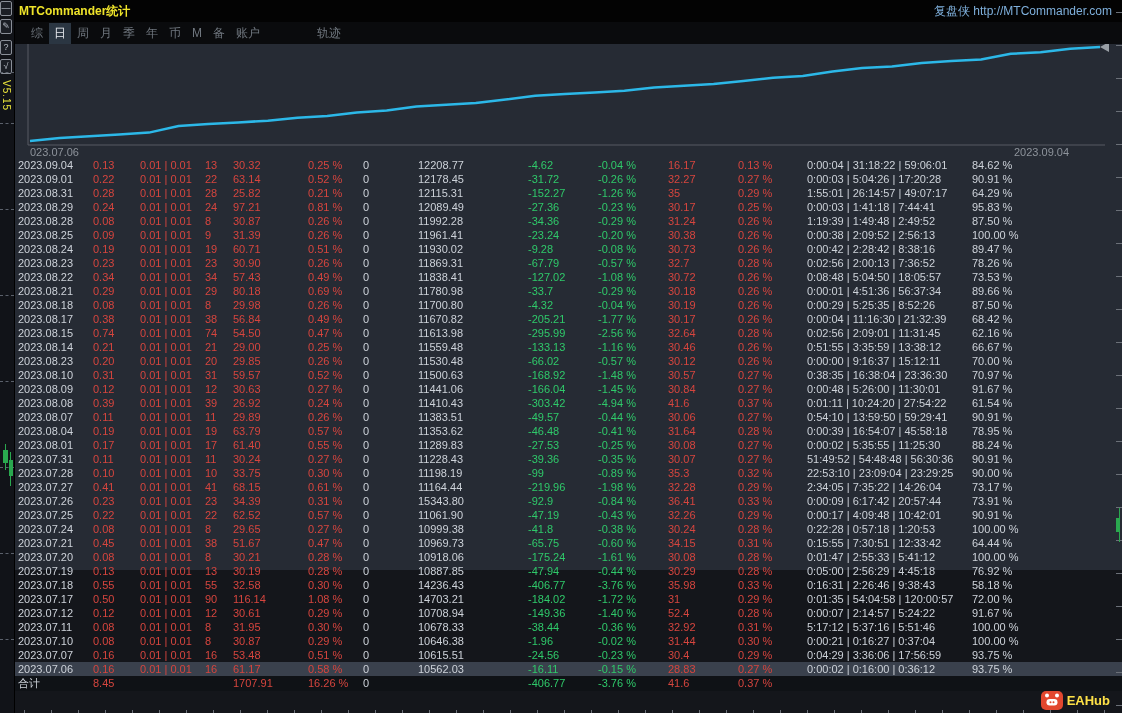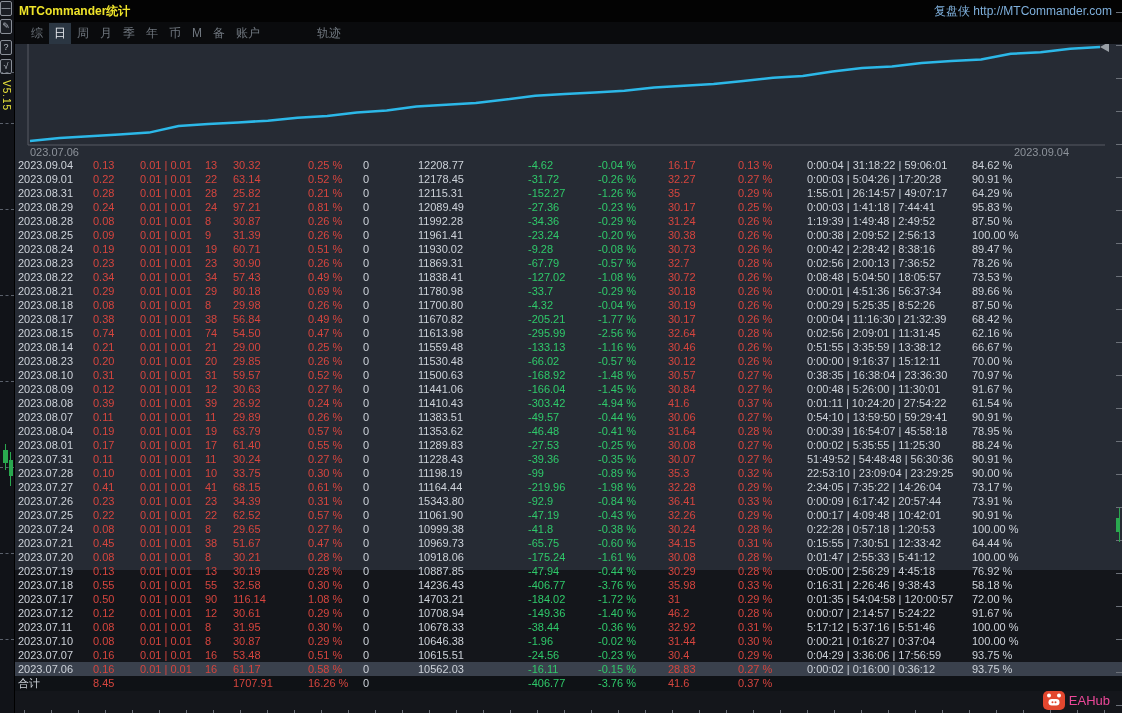--- a/index.html
+++ b/index.html
@@ -41,21 +41,21 @@
   .c-red{color:#d6453e;}
   .c-grn{color:#2fc96a;}
   .c-lt{color:#cdd2d9;}
 
   .bticks{position:absolute;left:14px;bottom:0;width:1108px;height:3px;}
   .btick{position:absolute;bottom:0;width:1px;height:3px;background:#6b7078;}
   .rticks{position:absolute;right:0;top:0;width:7px;height:713px;z-index:6;}
   .rtick{position:absolute;right:0;width:6px;height:1px;background:#6b7078;}
 
   .watermark{position:absolute;right:12px;bottom:3px;display:flex;align-items:center;gap:4px;z-index:7;}
-  .wm-label{color:#ec4899;font-size:13px;font-weight:normal;}
+  .wm-label{color:#fde047;font-size:13px;font-weight:bold;}
 </style>
 </head>
 <body>
 
 <div class="screen">
 
   <div class="sidebar">
     <div id="sbtns">
         <div class="sbtn" style="top: 1px;">—</div>
         <div class="sbtn" style="top: 19px;">✎</div>
@@ -629,21 +629,21 @@
           <div class="cell c-lt">2023.07.12</div>
           <div class="cell c-red">0.12</div>
           <div class="cell c-red">0.01 | 0.01</div>
           <div class="cell c-red">12</div>
           <div class="cell c-red">30.61</div>
           <div class="cell c-red">0.29 %</div>
           <div class="cell c-lt">0</div>
           <div class="cell c-lt">10708.94</div>
           <div class="cell c-grn">-149.36</div>
           <div class="cell c-grn">-1.40 %</div>
-          <div class="cell c-red">46.2</div>
+          <div class="cell c-red">52.4</div>
           <div class="cell c-red">0.28 %</div>
           <div class="cell c-lt">0:00:07 | 2:14:57 | 5:24:22</div>
           <div class="cell c-lt">91.67 %</div>
         </div>
         <div class="grid row">
           <div class="cell c-lt">2023.07.11</div>
           <div class="cell c-red">0.08</div>
           <div class="cell c-red">0.01 | 0.01</div>
           <div class="cell c-red">8</div>
           <div class="cell c-red">31.95</div>

